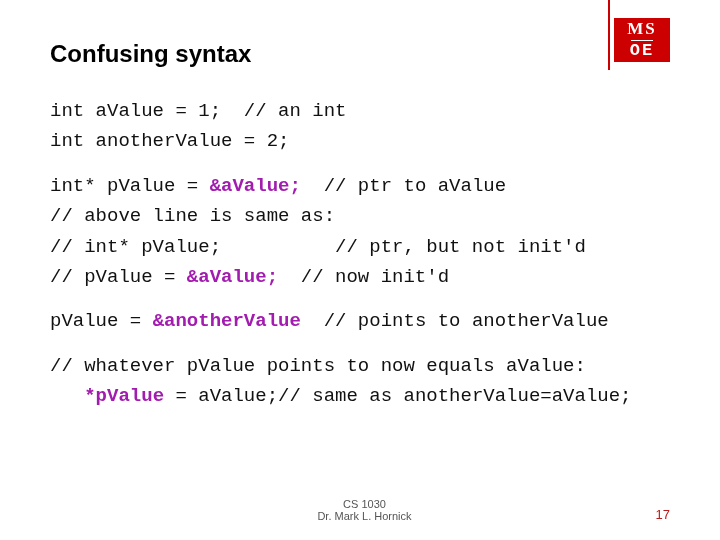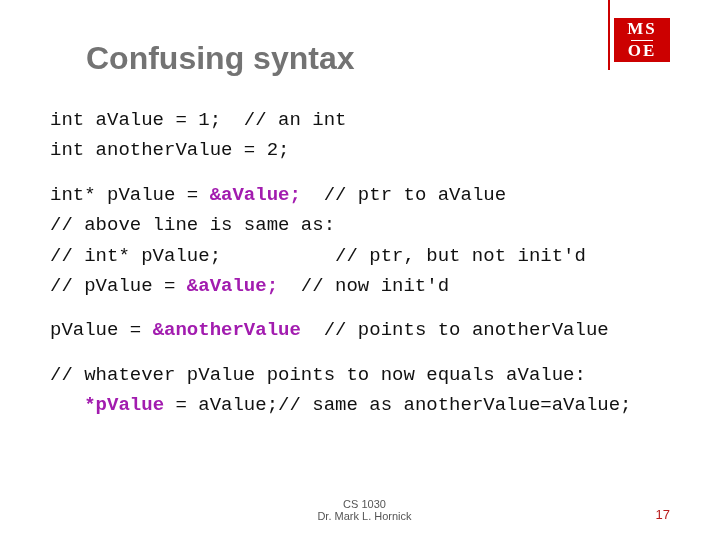--- a/index.html
+++ b/index.html
@@ -14,26 +14,25 @@
     }
 
     .slide {
       width: 720px;
       height: 540px;
       padding: 30px 50px 20px 50px;
       position: relative;
     }
 
     .title {
-      font-size: 32px;
+      font-size: 24px;
       font-weight: bold;
-      color: #737373;
+      color: #000000;
       margin-bottom: 28px;
       margin-top: 10px;
-      margin-left: 36px;
     }
 
     .code-block {
       font-family: 'Courier New', Courier, monospace;
       font-size: 19px;
       color: #111111;
       line-height: 1.6;
       white-space: pre;
       margin-bottom: 8px;
     }
@@ -97,21 +96,21 @@
 
 <div class="slide">
 
   <div class="divider-line"></div>
 
   <div class="logo">
     <div class="logo-box">
       <div style="text-align:center; line-height:1.1;">
         <div style="color:white;font-size:17px;font-weight:bold;font-family:serif;letter-spacing:2px;">MS</div>
         <div style="border-top:1px solid white; margin: 1px 4px;"></div>
-        <div style="color:white;font-size:17px;font-weight:bold;font-family:Liberation Serif, serif;letter-spacing:2px;">OE</div>
+        <div style="color:white;font-size:17px;font-weight:bold;font-family:Liberation Mono, monospace;letter-spacing:2px;">OE</div>
       </div>
     </div>
   </div>
 
   <h1 class="title">Confusing syntax</h1>
 
   <div class="code-section">
     <div class="code-block">int aValue = 1;  // an int
 int anotherValue = 2;</div>
   </div>

